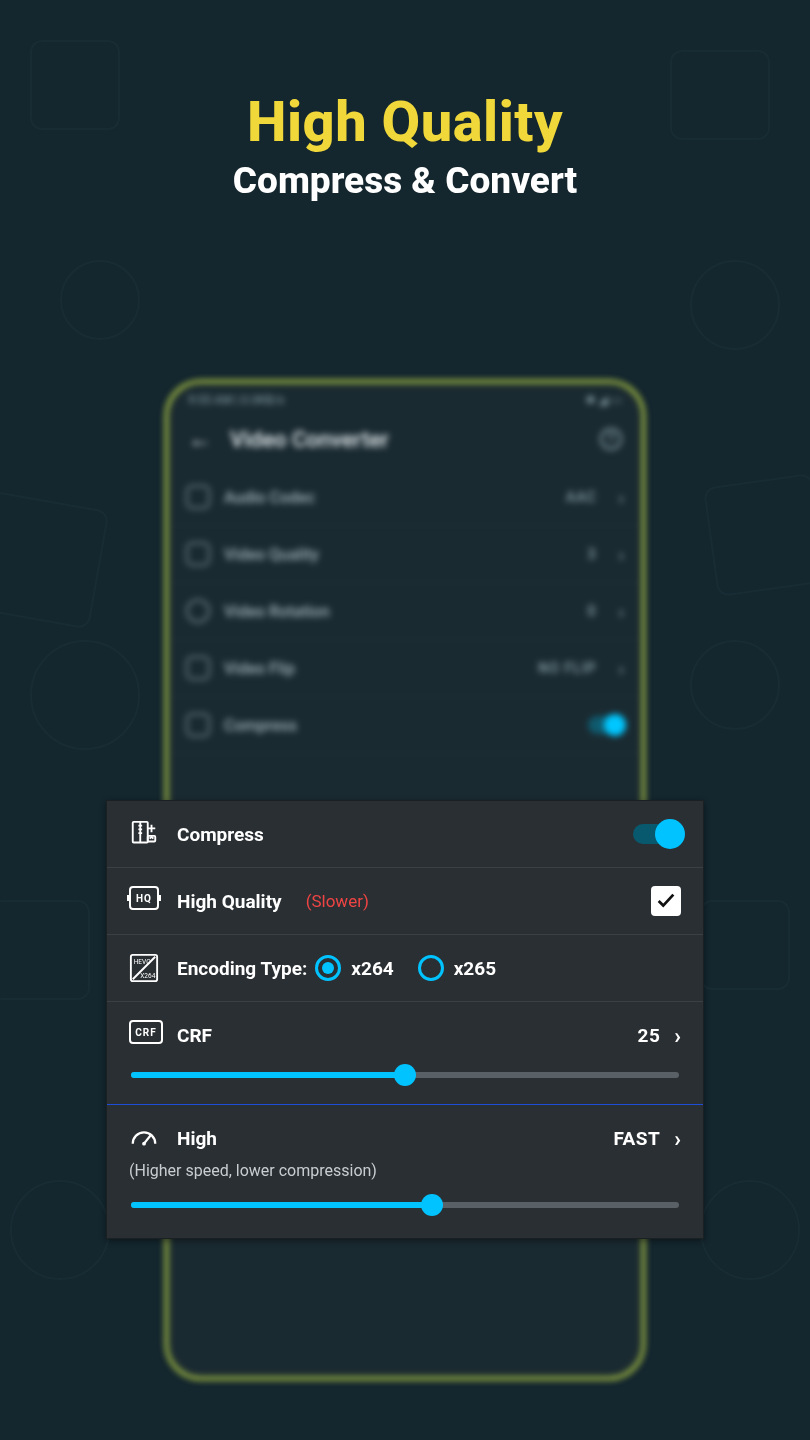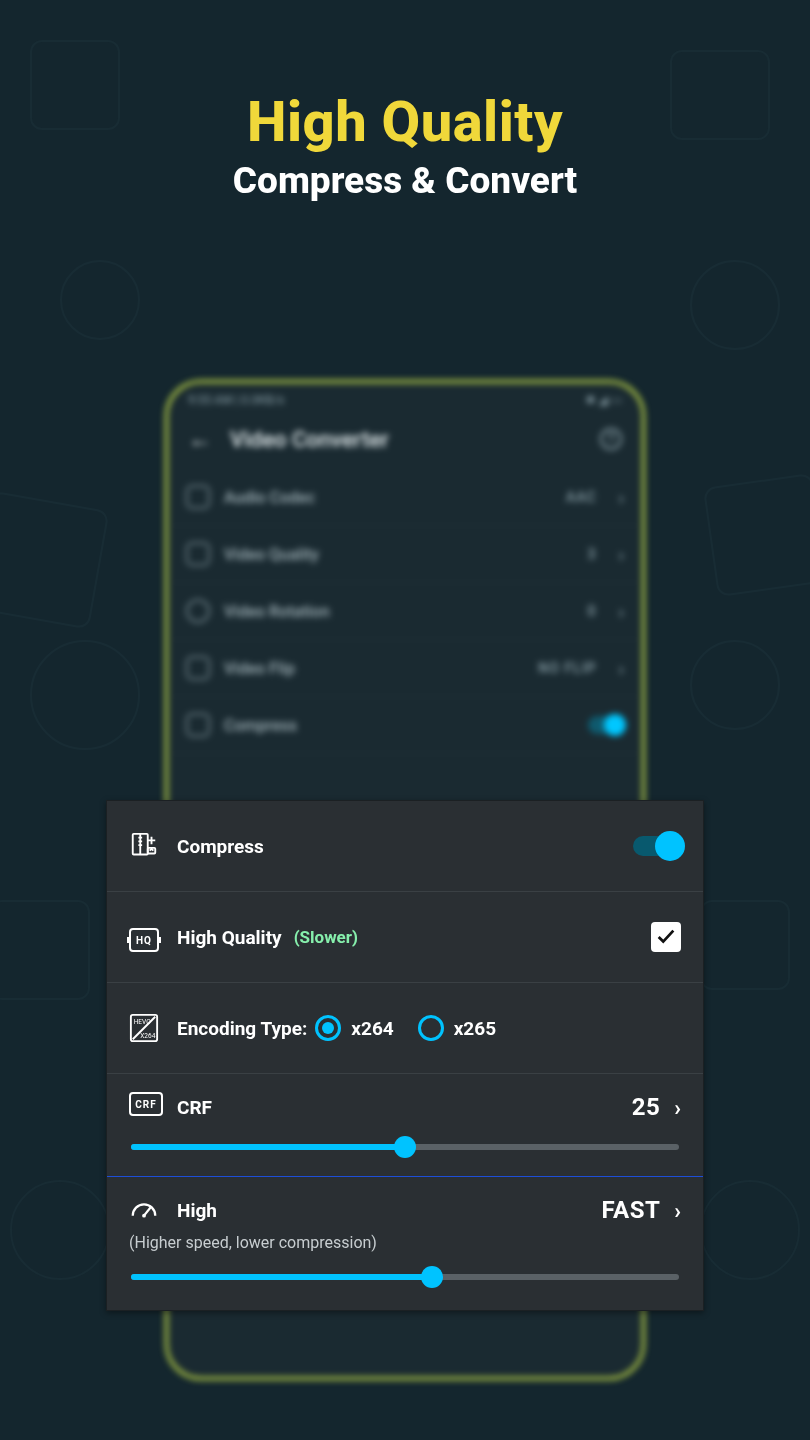--- a/index.html
+++ b/index.html
@@ -81,33 +81,33 @@
     top: 800px;
     left: 50%;
     transform: translateX(-50%);
     width: 598px;
     background:#2a2f33;
     border:1px solid #1b2023;
     box-shadow: 0 2px 6px rgba(0,0,0,.4);
   }
   .c-row {
     display:flex; align-items:center;
-    padding: 30px 22px;
+    padding: 18px 22px;
     border-bottom:1px solid #3a4044;
     color:#ffffff;
   }
   .c-row:last-child { border-bottom:none; }
   .c-row .row-icon {
     width:30px; height:30px; flex:0 0 30px;
     margin-right:18px;
-    display:flex; align-items:flex-end; justify-content:center;
+    display:flex; align-items:flex-start; justify-content:center;
   }
   .c-row .row-icon svg { width:30px; height:30px; }
   .c-row .lbl { font-size:19px; font-weight:700; }
-  .c-row .sub { font-size:17px; font-weight:700; color:#86efac; margin-left:12px; }
+  .c-row .sub { font-size:17px; font-weight:400; color:#ef4444; margin-left:24px; }
   .c-row .push { margin-left:auto; }
 
   
   .toggle {
     width:48px; height:20px; background:#08596e; border-radius:20px; position:relative;
   }
   .toggle .knob {
     position:absolute; right:-4px; top:-5px; width:30px; height:30px; background:#00c3ff; border-radius:50%;
   }
   
@@ -127,21 +127,21 @@
   .radio .ring .dot { width:12px;height:12px;background:#00c3ff;border-radius:50%; display:none;}
   .radio.selected .ring .dot { display:block; }
   .radio .rlabel { font-size:19px; font-weight:700; color:#fff; }
 
   
   .c-section { padding: 18px 22px 26px; border-bottom:1px solid #1d4ed8;}
   .c-section:last-child { border-bottom:none; padding-bottom: 30px;}
   .c-section .srow1 { display:flex; align-items:center; }
   .c-section .srow1 .row-icon { width:30px;height:30px;flex:0 0 30px;margin-right:18px;}
   .c-section .srow1 .lbl { font-size:19px; font-weight:700; color:#fff;}
-  .c-section .srow1 .val { margin-left:auto; font-size:24px; font-weight:700; color:#fff; letter-spacing:.5px;}
+  .c-section .srow1 .val { margin-left:auto; font-size:19px; font-weight:700; color:#fff; letter-spacing:.5px;}
   .c-section .srow1 .chev { color:#fff; margin-left:14px; font-size:22px; font-weight:700;}
   .c-section .hint { margin-top:8px; font-size:16px; color:#c7cdd0; }
   .slider {
     position:relative; height:6px; background:#5a6166; border-radius:4px; margin:22px 2px 0;
   }
   .slider .fill {
     position:absolute; left:0; top:0; bottom:0; background:#00c3ff; border-radius:4px;
   }
   .slider .thumb {
     position:absolute; top:50%; transform:translate(-50%,-50%);

